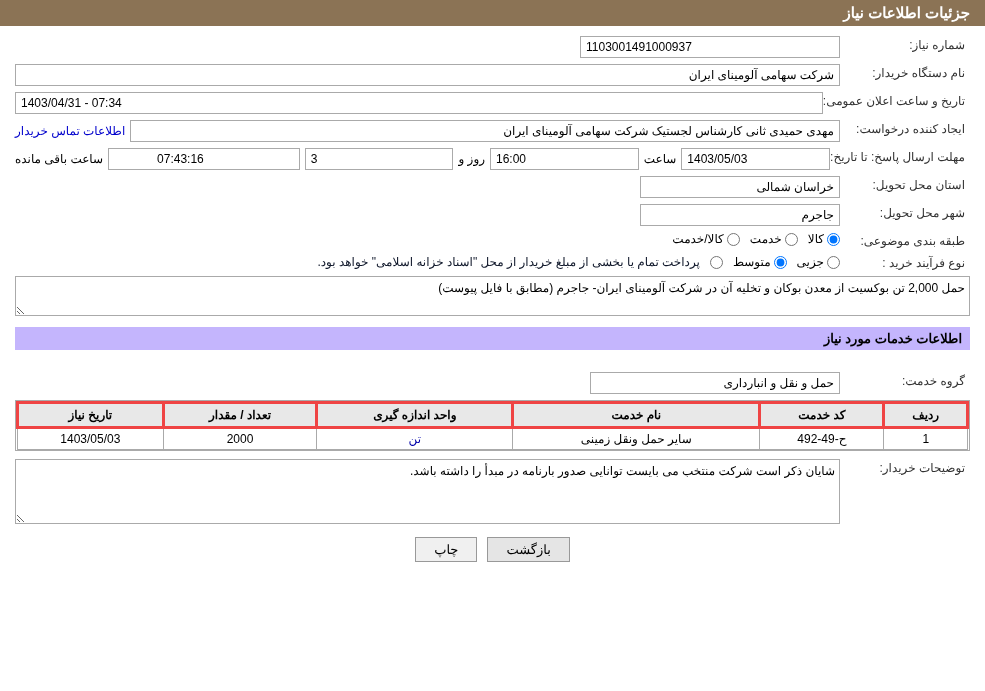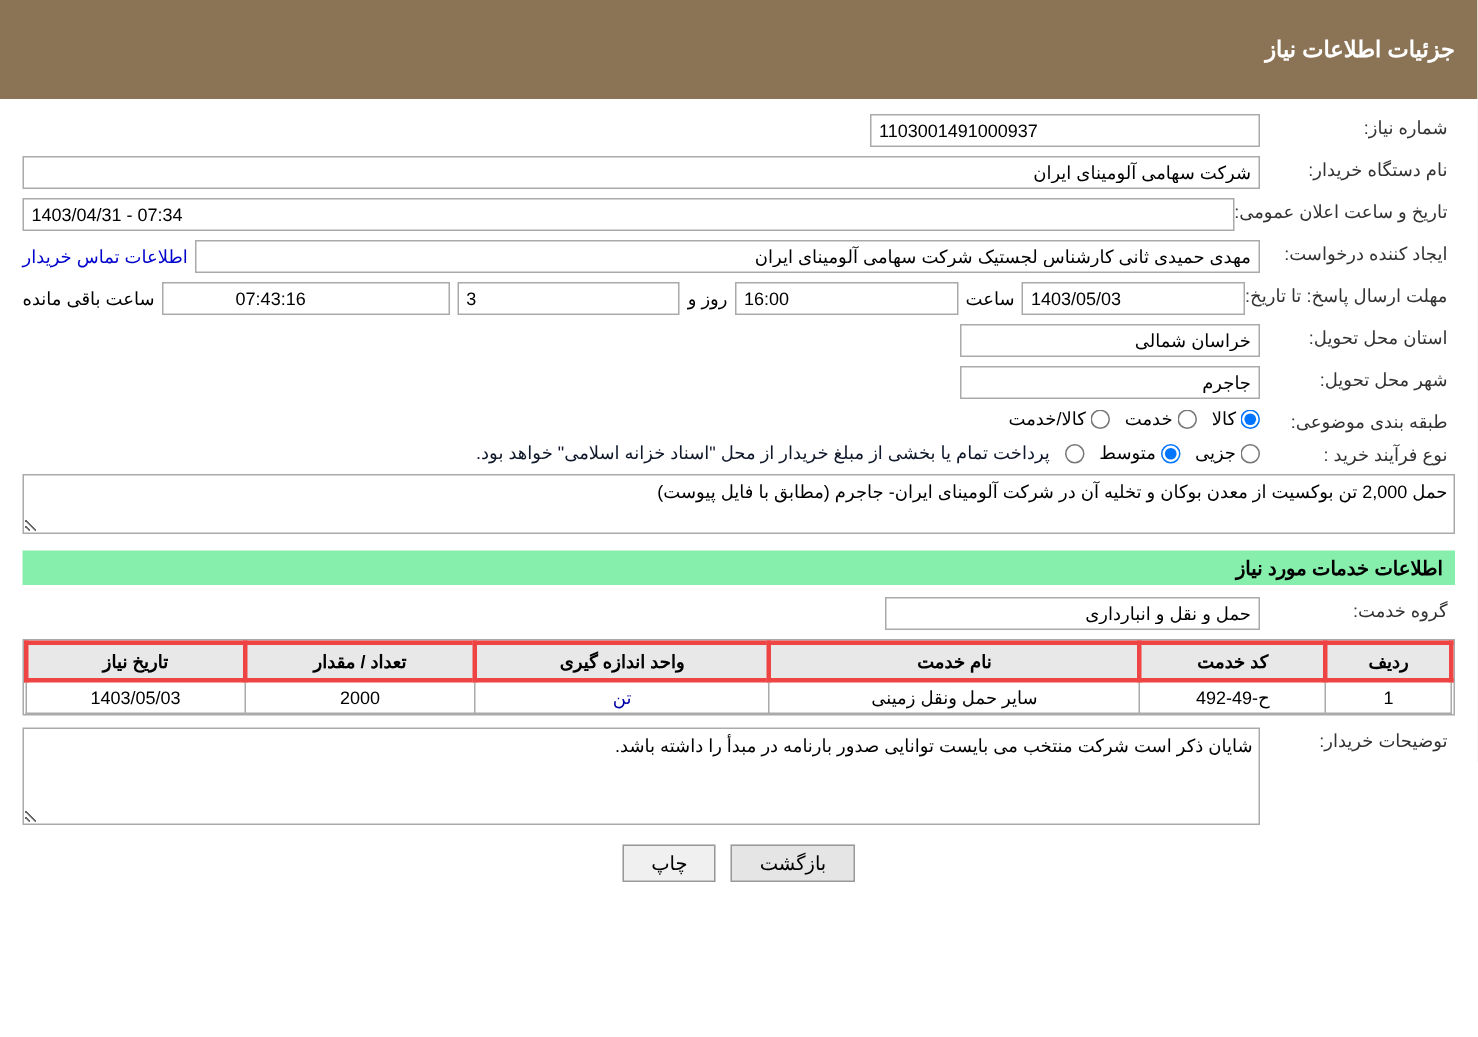--- a/index.html
+++ b/index.html
@@ -12,21 +12,21 @@
     .page-wrapper {
       width: 985px;
       min-height: 691px;
       background: #fff;
       margin: 0 auto;
     }
     .header-bar {
       background: #8B7355;
       color: #fff;
       text-align: left;
-      padding: 24px 15px;
+      padding: 4px 15px;
       font-size: 15px;
       font-weight: bold;
       direction: rtl;
       text-align: right;
     }
     .content-area {
       padding: 10px 15px;
     }
     .info-value {
       flex: 1;
@@ -53,25 +53,25 @@
       gap: 10px;
       direction: rtl;
     }
     .radio-item {
       display: flex;
       align-items: center;
       gap: 3px;
       font-size: 12px;
     }
     .section-header {
-      background: #86efac;
+      background: #c4b5fd;
       padding: 4px 8px;
       font-weight: bold;
       font-size: 13px;
-      margin-bottom: 8px;
+      margin-bottom: 22px;
       direction: rtl;
       margin-top: 8px;
     }
     .table-container {
       border: 1px solid #aaa;
       margin-bottom: 8px;
     }
     table {
       width: 100%;
       border-collapse: collapse;

